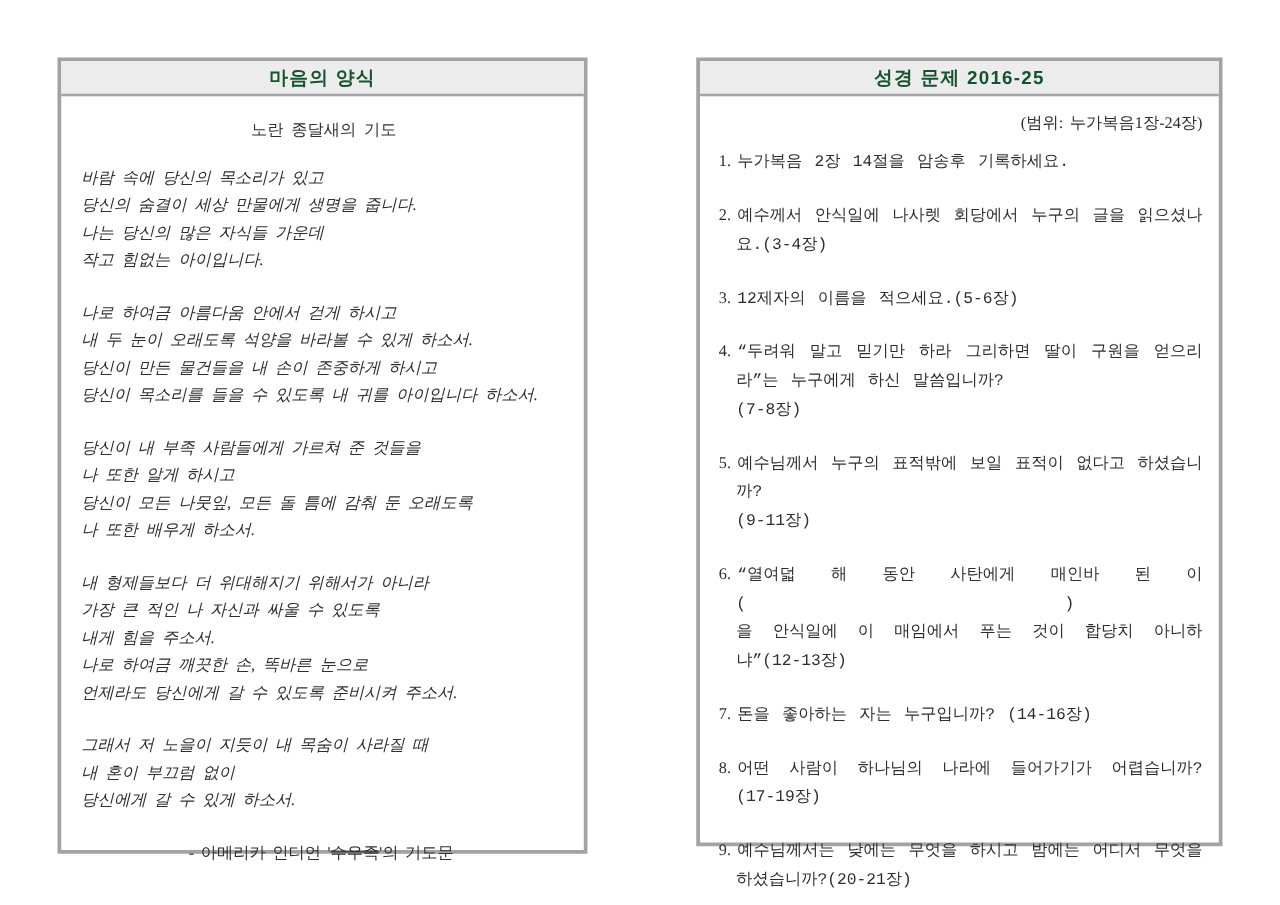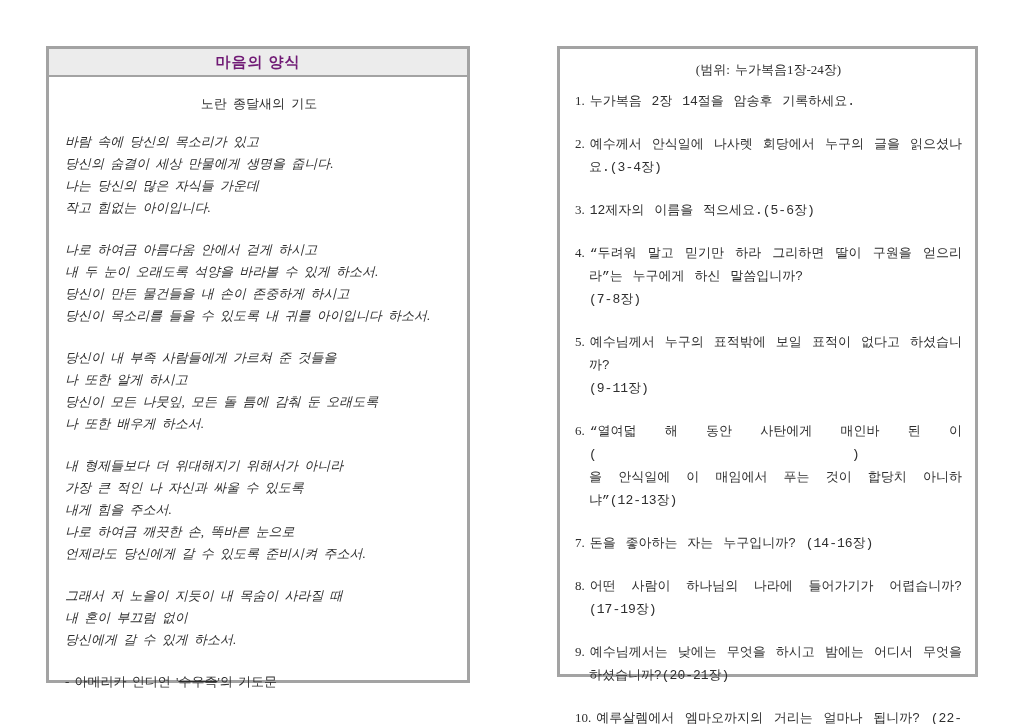--- a/index.html
+++ b/index.html
@@ -28,48 +28,48 @@
   .panel-left{left:46px;top:46px;width:424px;height:637px;}
   .panel-right{left:557px;top:46px;width:421px;height:631px;}
   .panel-header{
     background:var(--header-bg);
     border-bottom:2px solid var(--border-color);
     text-align:center;
     font-family:"Liberation Sans","DejaVu Sans",sans-serif;
     font-weight:bold;
     font-size:15px;
     letter-spacing:1px;
-    color:#701a75;
+    color:#14532d;
     padding:4px 0 3px 0;
   }
   .panel-body{line-height:22px;font-size:13px;}
   .panel-left .panel-body{padding:12px 14px 0 16px;}
   .panel-right .panel-body{padding:10px 13px 0 15px;}
 
   .poem-title{
     text-align:center;
     margin:4px 0 16px 0;
     word-spacing:3px;
   }
   .stanza{
     white-space:pre-line;
     word-spacing:3px;
     margin-bottom:20px;
     font-style:italic;
   }
   .attribution{
-    text-align:left;
+    text-align:center;
     margin-top:1px;
     padding-right:4px;
     word-spacing:2px;
   }
   .struck{text-decoration:line-through;}
 
   .scope-line{
-    text-align:center;
+    text-align:right;
     margin-bottom:9px;
     word-spacing:2px;
   }
   .question{
     padding-left:14px;
     text-indent:-14px;
     text-align:justify;
     margin-bottom:20px;
     word-spacing:2px;
   }
@@ -105,20 +105,23 @@
 나로 하여금 깨끗한 손, 똑바른 눈으로
 언제라도 당신에게 갈 수 있도록 준비시켜 주소서.</div>
       <div class="stanza">그래서 저 노을이 지듯이 내 목숨이 사라질 때
 내 혼이 부끄럼 없이
 당신에게 갈 수 있게 하소서.</div>
       <div class="attribution"><span>- 아메리카 인디언 '</span><span class="struck">수우족</span><span>'의 기도문</span></div>
     </div>
   </section>
 
   <section class="panel panel-right">
+    <div class="panel-header">
+      <span>성경 문제 2016-25</span>
+    </div>
     <div class="panel-body">
       <div class="scope-line">(범위: 누가복음1장-24장)</div>
 
       <div class="question"><span class="qnum">1.</span><span class="qtext">누가복음 2장 14절을 암송후 기록하세요.</span></div>
       <div class="question"><span class="qnum">2.</span><span class="qtext">예수께서 안식일에 나사렛 회당에서 누구의 글을 읽으셨나요.(3-4장)</span></div>
       <div class="question"><span class="qnum">3.</span><span class="qtext">12제자의 이름을 적으세요.(5-6장)</span></div>
       <div class="question"><span class="qnum">4.</span><span class="qtext">“두려워 말고 믿기만 하라 그리하면 딸이 구원을 얻으리라”는 누구에게 하신 말씀입니까?
 (7-8장)</span></div>
       <div class="question"><span class="qnum">5.</span><span class="qtext">예수님께서 누구의 표적밖에 보일 표적이 없다고 하셨습니까?
 (9-11장)</span></div>

